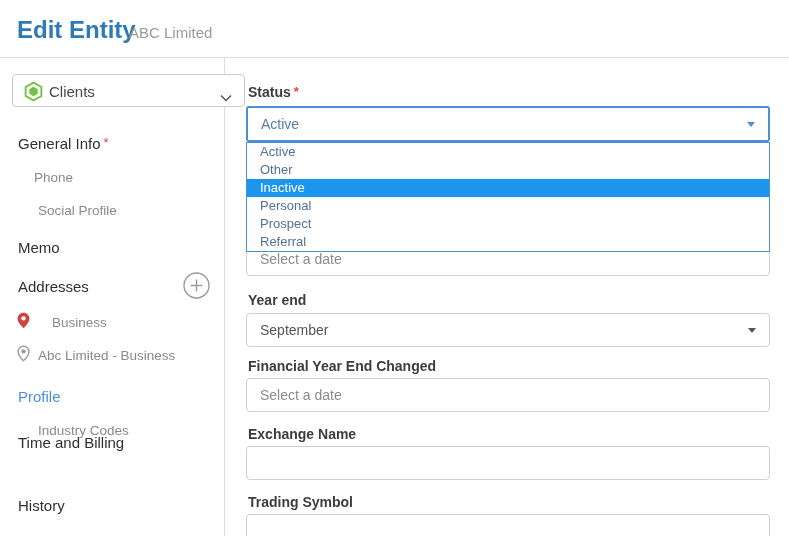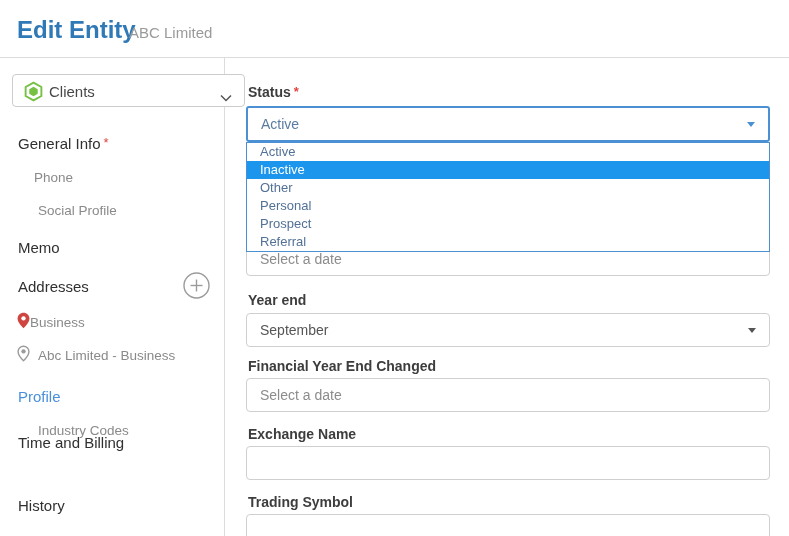--- a/index.html
+++ b/index.html
@@ -109,21 +109,21 @@
         <line x1="7.5" y1="13.5" x2="19.5" y2="13.5" stroke="#9b9b9b" stroke-width="1.4"></line>
       </svg>
     </div>
 
     <span class="pin" style="top:254px;">
       <svg width="13" height="17" viewBox="0 0 24 31">
         <path d="M12 1C5.9 1 1 5.9 1 12c0 8.2 11 18 11 18s11-9.8 11-18C23 5.9 18.1 1 12 1z" fill="#cf4641"></path>
         <circle cx="12" cy="11.5" r="4" fill="#fff"></circle>
       </svg>
     </span>
-    <div class="nav-item sub" style="left:30px; top:257px;">
+    <div class="nav-item sub" style="left:52px; top:257px;">
       <span>Business</span>
     </div>
 
     <span class="pin" style="top:287px;">
       <svg width="13" height="17" viewBox="0 0 24 31">
         <path d="M12 2C6.5 2 2 6.5 2 12c0 7.6 10 16.8 10 16.8S22 19.6 22 12C22 6.5 17.5 2 12 2z" fill="#fff" stroke="#9b9b9b" stroke-width="2.6"></path>
         <circle cx="12" cy="11.5" r="4" fill="#9b9b9b"></circle>
       </svg>
     </span>
     <div class="nav-item sub" style="left:38px; top:290px;">
@@ -153,22 +153,22 @@
       <span>Status</span><span class="req">*</span>
     </div>
 
     <div class="sel focused" style="top:48px;">
       <span class="sel-text">Active</span>
       <span class="tri"></span>
     </div>
 
     <div class="dropdown">
       <div class="option">Active</div>
+      <div class="option">Other</div>
       <div class="option selected">Inactive</div>
-      <div class="option">Other</div>
       <div class="option">Personal</div>
       <div class="option">Prospect</div>
       <div class="option">Referral</div>
     </div>
 
     <input class="tinput" style="top: 184px;" type="text" placeholder="Select a date">
 
     <div class="flabel" style="top:234px;">
       <span>Year end</span>
     </div>

